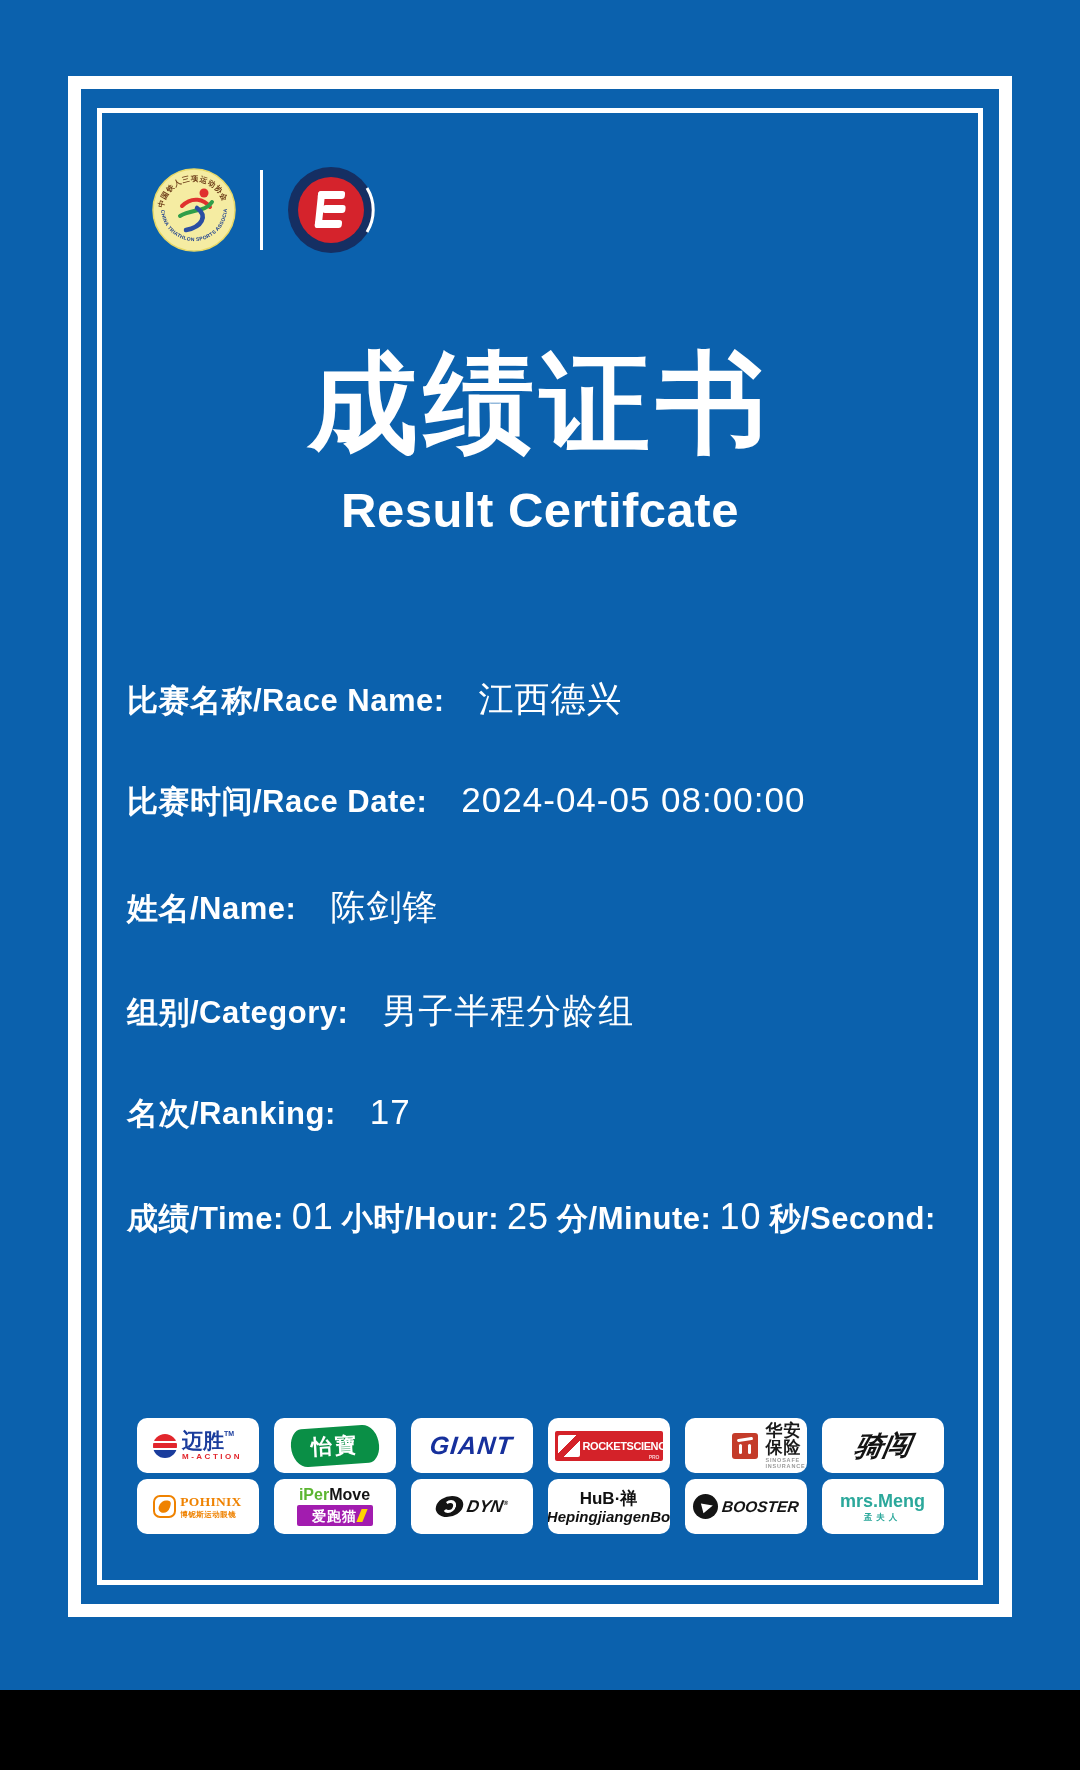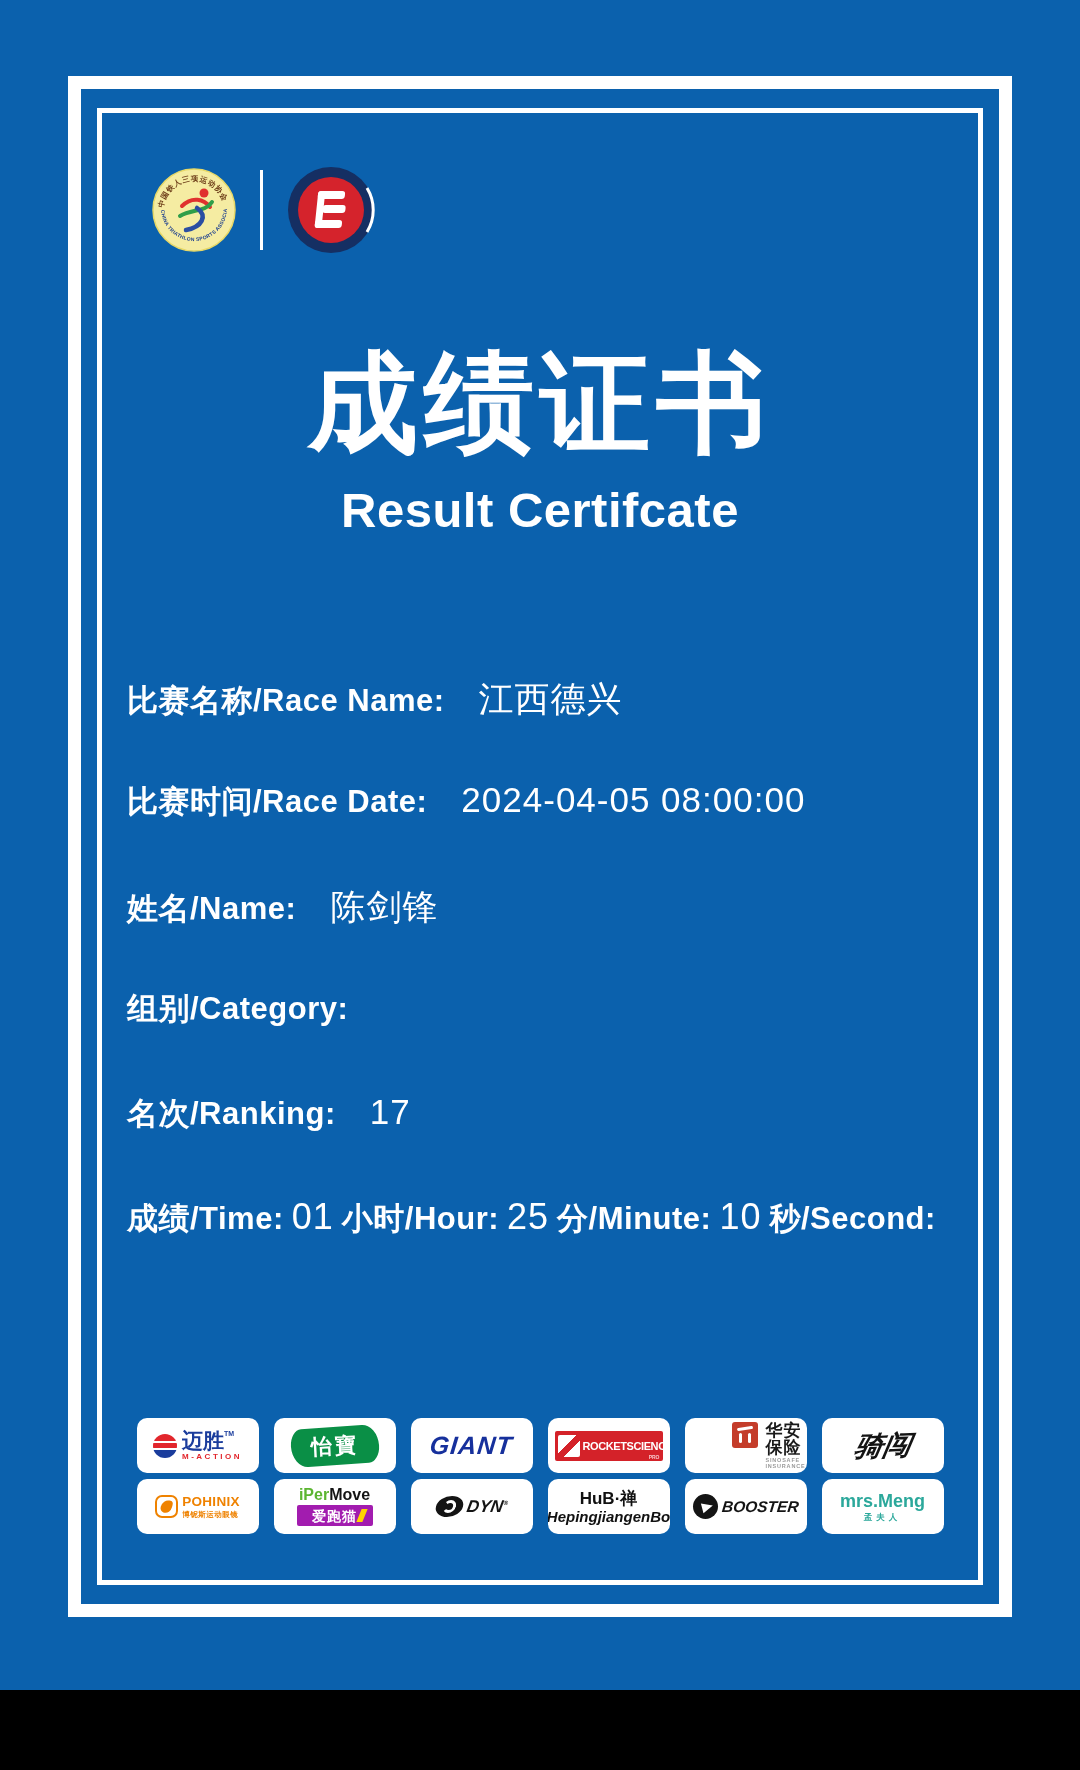--- a/index.html
+++ b/index.html
@@ -54,33 +54,33 @@
   .giant-name{color:#16309c;font-weight:800;font-size:25px;font-style:italic;
     letter-spacing:1px;transform:skewX(-6deg);}
   
   .rk-box{width:108px;height:30px;background:#d42229;border-radius:2px;position:relative;
     display:flex;align-items:center;gap:3px;padding-left:3px;box-sizing:border-box;}
   .rk-icon{width:22px;height:22px;background:#fff;border-radius:2px;flex:0 0 auto;
     background-image:linear-gradient(135deg,transparent 42%,#d42229 42% 62%,transparent 62%);}
   .rk-name{color:#fff;font-weight:800;font-size:11px;letter-spacing:-0.4px;}
   .rk-sub{position:absolute;right:3px;bottom:1px;color:#f7c9cb;font-size:5px;font-weight:700;}
   
-  .ha-wrap{display:flex;align-items:flex-start;gap:8px;margin-left:47px;}
+  .ha-wrap{display:flex;align-items:center;gap:8px;margin-left:47px;}
   .ha-seal{width:26px;height:26px;background:#c43c2a;border-radius:3px;position:relative;flex:0 0 auto;}
   .ha-seal::before,.ha-seal::after{content:"";position:absolute;background:#fff;}
   .ha-seal::before{left:5px;top:5px;width:16px;height:3px;border-radius:2px;transform:rotate(-8deg);}
   .ha-seal::after{left:7px;top:11px;width:3px;height:10px;border-radius:2px;box-shadow:9px 0 0 #fff;}
   .ha-col{display:flex;flex-direction:column;line-height:1;}
   .ha-name{color:#1a1a1a;font-weight:800;font-size:17px;letter-spacing:1px;}
   .ha-sub{color:#9a9a9a;font-size:5.5px;letter-spacing:0.8px;margin-top:2px;font-weight:700;}
   
   .qc-name{color:#141414;font-weight:900;font-size:28px;font-style:italic;
     transform:skewX(-12deg) rotate(-2deg);font-family:"DejaVu Sans","Liberation Sans",sans-serif;}
   
-  .ph-wrap{display:flex;gap:4px;}
+  .ph-wrap{display:flex;gap:4px;font-family:Liberation Serif, serif;}
   .ph-icon{width:23px;height:23px;border:2.5px solid #ef8200;border-radius:7px;flex:0 0 auto;
     display:flex;align-items:center;justify-content:center;box-sizing:border-box;}
   .ph-blob{width:11px;height:13px;background:#ef8200;border-radius:70% 30% 60% 40%;transform:rotate(15deg);}
   .ph-col{display:flex;flex-direction:column;line-height:1;}
   .ph-name{color:#ef8200;font-weight:800;font-size:13.5px;letter-spacing:0.3px;}
   .ph-sub{color:#ef8200;font-size:7.5px;font-weight:700;margin-top:2px;letter-spacing:0.5px;}
   
   .ip-col{display:flex;flex-direction:column;align-items:center;line-height:1;gap:2px;}
   .ip-line{font-weight:800;font-size:16px;}
   .ip-a{color:#5cb531;} .ip-b{color:#141414;}
@@ -162,20 +162,21 @@
 <div class="frow" style="top:780px;">
   <span class="flabel">比赛时间/Race Date:</span>
   <span class="fvalue">2024-04-05 08:00:00</span>
 </div>
 <div class="frow" style="top:884px;">
   <span class="flabel">姓名/Name:</span>
   <span class="fvalue">陈剑锋</span>
 </div>
 <div class="frow" style="top:988px;">
   <span class="flabel">组别/Category:</span>
+  <span class="fvalue">男子半程分龄组</span>
 </div>
 <div class="frow" style="top:1092px;">
   <span class="flabel">名次/Ranking:</span>
   <span class="fvalue">17</span>
 </div>
 <div class="trow" style="top:1196px;">
   <span class="flabel">成绩/Time:</span>
   <span class="fvalue">01</span>
   <span class="flabel">小时/Hour:</span>
   <span class="fvalue">25</span>

